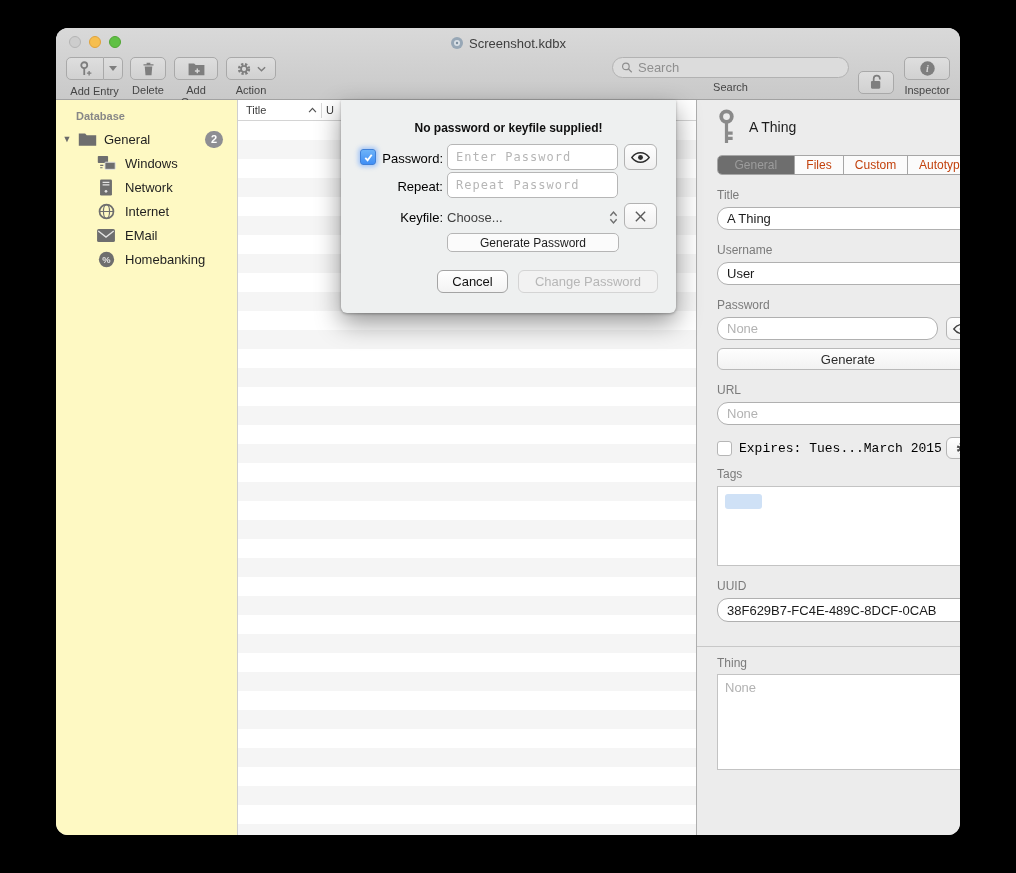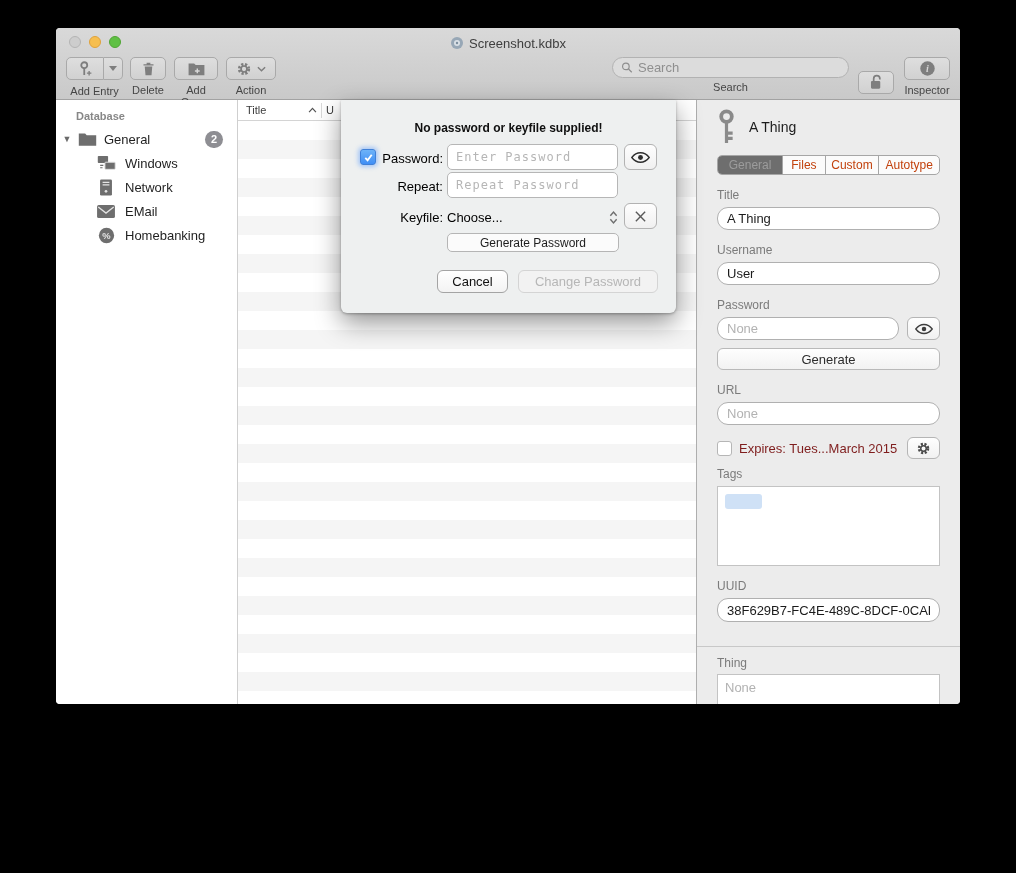--- a/index.html
+++ b/index.html
@@ -1,20 +1,20 @@
 <!DOCTYPE html>
 <html><head>
 <meta charset="utf-8">
 <style>
   * { margin:0; padding:0; box-sizing:border-box; }
   html,body { width:1016px; height:873px; }
   body { background:#000; font-family:"Liberation Sans", sans-serif; position:relative; overflow:hidden; }
 
-  .window { position:absolute; left:56px; top:28px; width:904px; height:676px;
-    border-radius:4px; overflow:hidden; background:#ececec;
+  .window { position:absolute; left:56px; top:28px; width:904px; height:807px;
+    border-radius:12px; overflow:hidden; background:#ececec;
     box-shadow:0 22px 60px rgba(0,0,0,.65); }
 
   
   .chrome { position:absolute; top:0; left:0; right:0; height:72px;
     background:linear-gradient(#d9d9d9,#c9c9c9); border-bottom:1px solid #a2a2a2; }
   .traffic { position:absolute; top:8px; left:13px; display:flex; gap:8px; }
   .light { width:12px; height:12px; border-radius:50%; }
   .light.close { background:#cdcdcd; border:1px solid #b4b4b4; }
   .light.min   { background:#f6be4f; border:1px solid #dfa23b; }
   .light.max   { background:#5fc044; border:1px solid #50a534; }
@@ -35,21 +35,21 @@
   .search-wrap { left:556px; top:29px; width:237px; }
   .search-field { width:237px; height:21px; border-radius:11px; background:#dcdcdc;
     border:1px solid #b2b2b2; display:flex; align-items:center; padding:0 8px; }
   .search-field input { border:none; outline:none; background:transparent; width:100%;
     font-size:13px; color:#333; margin-left:5px; font-family:"Liberation Sans", sans-serif;}
   .search-field input::placeholder { color:#8f8f8f; }
 
   
   .content { position:absolute; top:72px; bottom:0; left:0; right:0; display:flex; }
 
-  .sidebar { width:181px; background:#ffffff; padding-top:6px; flex:none; }
+  .sidebar { width:181px; background:#fef9c3; padding-top:6px; flex:none; }
   .sb-header { font-size:11px; font-weight:bold; color:#878787; padding:4px 0 5px 20px; }
   .sb-root { display:flex; align-items:center; height:24px; font-size:13px; color:#1f1f1f; }
   .sb-disclosure { width:22px; text-align:center; color:#6a6a6a; }
   .sb-root svg { margin-right:7px; }
   .sb-badge { margin-left:auto; margin-right:14px; background:#8e8e93; color:#fff;
     min-width:18px; height:17px; border-radius:9px; font-size:11px; font-weight:bold;
     line-height:17px; text-align:center; padding:0 4px; }
   .sb-item { display:flex; align-items:center; height:24px; padding-left:40px;
     font-size:13px; color:#1f1f1f; }
   .sb-item .sb-ic { width:20px; height:20px; display:inline-flex; align-items:center;
@@ -85,22 +85,22 @@
   .row-flex .f-input { margin-top:0; flex:1; }
   .sq-btn { width:33px; height:23px; margin-left:8px; flex:none;
     background:linear-gradient(#fefefe,#f1f1f1); border:1px solid #b5b5b5;
     border-radius:6px; display:inline-flex; align-items:center; justify-content:center; }
   .gen-btn { width:100%; height:22px; margin-top:8px; border:1px solid #b9b9b9;
     border-radius:6px; background:linear-gradient(#fefefe,#f2f2f2); font-size:13px;
     color:#2c2c2c; display:flex; align-items:center; justify-content:center; }
   .expires-row { display:flex; align-items:center; margin-top:12px; }
   .cb { width:15px; height:15px; border:1px solid #b6b6b6; border-radius:3px;
     background:#fff; flex:none; display:inline-flex; align-items:center; justify-content:center;}
-  .expires-row .lbl13 { font-size:13px; color:#7f1d1d; margin-left:7px; flex:1;
-    white-space:nowrap; overflow:hidden; }
+  .expires-row .lbl13 { font-size:13px; color:#000000; margin-left:7px; flex:1;
+    white-space:nowrap; overflow:hidden;font-family:Liberation Mono, monospace; }
   .tags-box { margin-top:5px; height:80px; background:#fff; border:1px solid #c3c3c3;
     padding:7px; }
   .tag-pill { width:37px; height:15px; background:#cfe1f6; border-radius:3px; }
   .notes-area { margin-top:4px; width:100%; height:96px; background:#fff;
     border:1px solid #c3c3c3; resize:none; outline:none; padding:5px 7px; font-size:13px;
     font-family:"Liberation Sans", sans-serif; color:#1b1b1b; }
   .notes-area::placeholder { color:#b2b2b2; }
   .hr-bleed { border-top:1px solid #c8c8c8; margin:14px -20px 0; }
   .insp-footer { margin-top:4px; border-top:1px solid #c6c6c6; background:#f5f5f5; flex:1; }
 
@@ -118,21 +118,21 @@
   .sh-field::placeholder { font-family:"DejaVu Sans Mono", monospace; color:#b6b6b6;
     letter-spacing:1px; font-size:12px; }
   .sh-sq { position:absolute; left:283px; width:33px; height:26px;
     background:linear-gradient(#fefefe,#f0f0f0); border:1px solid #b2b2b2;
     border-radius:6px; display:flex; align-items:center; justify-content:center; }
   .sh-check { position:absolute; left:19px; width:16px; height:16px; border-radius:3px;
     background:linear-gradient(#6db3f8,#3f8ef5); border:1px solid #3f80d8;
     box-shadow:0 0 4px 2px rgba(110,165,250,.55);
     display:flex; align-items:center; justify-content:center; }
   .popup { position:absolute; left:106px; top:104px; width:171px; height:26px;
-    display:flex; align-items:center; font-size:13px; color:#000000; }
+    display:flex; align-items:center; font-size:13px; color:#404040; }
   .popup .stepper { margin-left:auto; }
   .sh-genkey { position:absolute; left:106px; top:133px; width:172px; height:19px;
     background:#fbfbfb; border:1px solid #b5b5b5; border-radius:5px; font-size:12px;
     color:#1d1d1d; display:flex; align-items:center; justify-content:center; }
   .sh-cancel { position:absolute; left:96px; top:170px; width:71px; height:23px;
     background:linear-gradient(#ffffff,#f3f3f3); border:1px solid #a4a4a4;
     border-radius:6px; font-size:13px; color:#111;
     display:flex; align-items:center; justify-content:center; }
   .sh-change { position:absolute; left:177px; top:170px; width:140px; height:23px;
     background:#f2f2f2; border:1px solid #d4d4d4; border-radius:6px; font-size:13px;
@@ -266,20 +266,30 @@
             <svg width="14" height="17" viewBox="0 0 16 20">
               <rect x="1" y="0.5" width="14" height="19" rx="1.5" fill="currentColor"></rect>
               <path d="M4 4h8M4 7h8" stroke="#e3e3e3" stroke-width="1.4"></path>
               <circle cx="8" cy="14.5" r="1.6" fill="#e3e3e3"></circle>
             </svg>
           </span>
         <span>Network</span>
       </div>
       <div class="sb-item">
         <span class="sb-ic">
+            <svg width="17" height="17" viewBox="0 0 20 20" fill="none" stroke="currentColor">
+              <circle cx="10" cy="10" r="8.2" stroke-width="2"></circle>
+              <ellipse cx="10" cy="10" rx="3.6" ry="8.2" stroke-width="1.4"></ellipse>
+              <path d="M1.8 10h16.4" stroke-width="1.4"></path>
+            </svg>
+          </span>
+        <span>Internet</span>
+      </div>
+      <div class="sb-item">
+        <span class="sb-ic">
             <svg width="18" height="13" viewBox="0 0 22 16">
               <rect width="22" height="16" rx="2" fill="currentColor"></rect>
               <path d="M1.5 2.5L11 10l9.5-7.5" stroke="#e3e3e3" stroke-width="1.6" fill="none"></path>
             </svg>
           </span>
         <span>EMail</span>
       </div>
       <div class="sb-item">
         <span class="sb-ic">
             <svg width="17" height="17" viewBox="0 0 20 20">

